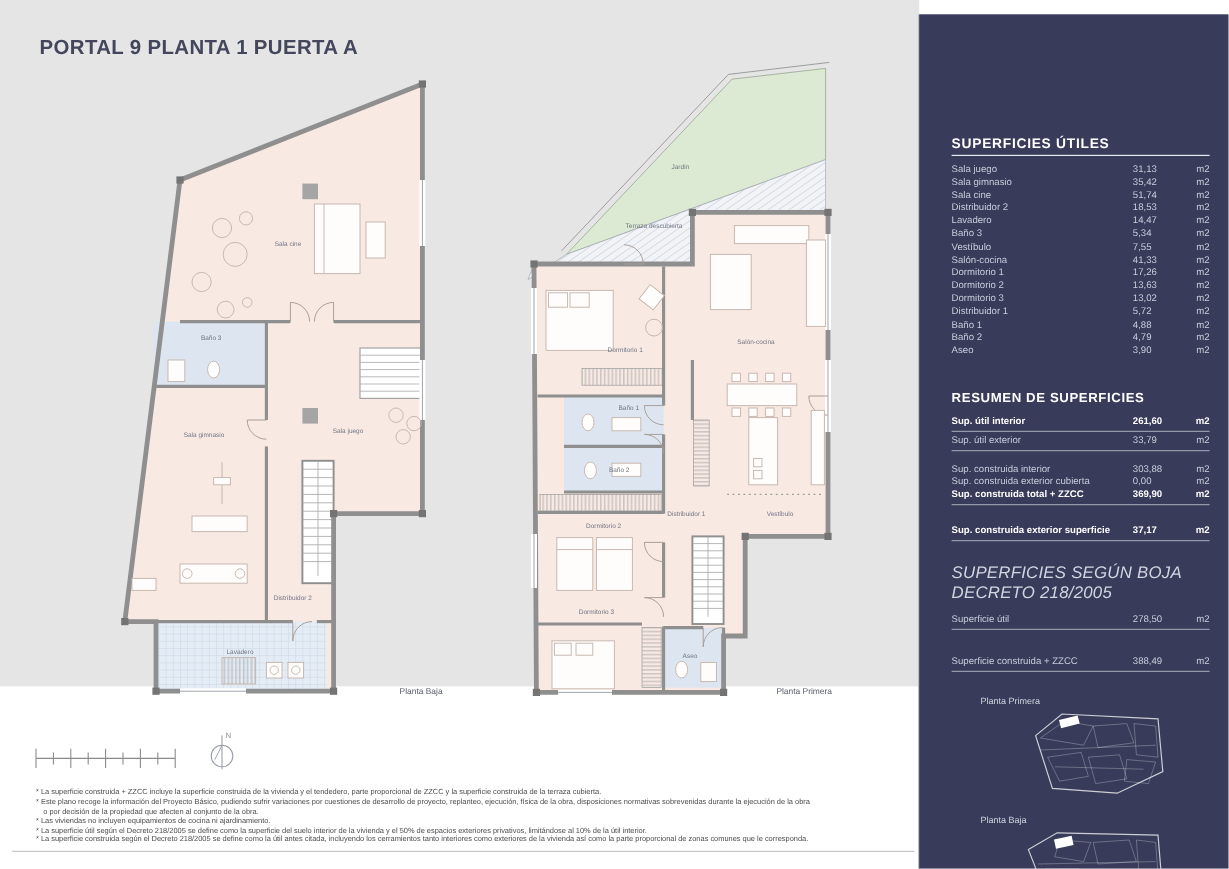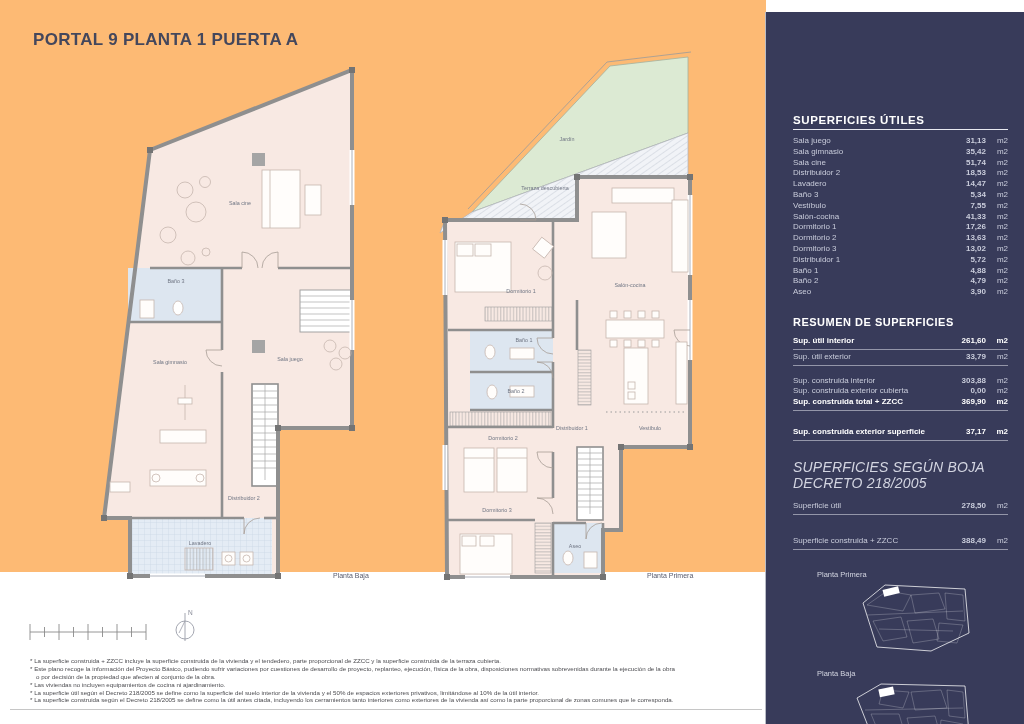--- a/index.html
+++ b/index.html
@@ -1,45 +1,45 @@
 <!DOCTYPE html>
 <html><head>
 <meta charset="utf-8">
 <style>
   html,body{margin:0;padding:0;background:#ffffff;}
   .page{position:relative;width:1024px;height:724px;background:#ffffff;overflow:hidden;
         font-family:"Liberation Sans", sans-serif;}
   
-  .main{position:absolute;left:0;top:0;width:766px;height:572px;background:#fdba74;}
+  .main{position:absolute;left:0;top:0;width:766px;height:572px;background:#e5e5e5;}
   .hdr{position:absolute;left:33px;top:30px;}
   .hdr h1{margin:0;font-size:17px;font-weight:bold;color:#44475c;letter-spacing:.3px;}
   .hdr h2{margin:4px 0 0 0;font-size:13px;font-weight:normal;color:#6a6d7d;letter-spacing:.2px;}
   svg.plans{position:absolute;left:0;top:0;width:766px;height:660px;}
   .room-lbl{font-size:5.4px;fill:#707684;}
   .plan-caption{font-size:7px;fill:#585b6c;}
   .north-n{font-size:6.5px;fill:#8a8d99;}
   
   .notes{position:absolute;left:30px;top:657px;width:648px;font-size:6.2px;line-height:1.27;color:#4c4c50;}
   .note{padding-left:6px;text-indent:-6px;}
   .rule{position:absolute;left:10px;top:709px;width:752px;border-top:1px solid #c6c6c6;height:0;}
   
   .sidebar{position:absolute;left:766px;top:12px;width:258px;height:724px;background:#383b5a;
            box-shadow:-1px 0 0 #b9bcc6;}
   .sb-inner{padding:102px 16px 0 27px;}
   .sb-title{font-size:11.5px;font-weight:bold;color:#ffffff;letter-spacing:.6px;
             border-bottom:1px solid #e8e9f0;padding-bottom:3px;margin-bottom:6px;}
   .srow{display:flex;align-items:baseline;font-size:8px;line-height:10.8px;color:#c9ccdb;}
   .srow .lbl{flex:1;white-space:nowrap;}
-  .srow .val{width:42px;text-align:right;font-weight:bold;}
+  .srow .val{width:42px;text-align:left;}
   .srow .unit{width:22px;text-align:right;}
   .srow.bold{color:#ffffff;font-weight:bold;}
   .srow.sep{border-bottom:1px solid rgba(240,241,248,.5);padding-bottom:2px;margin-bottom:2px;}
   .gap8{height:8px;}
   .gap14{height:14px;}
-  .sb-title2{font-size:11px;font-weight:bold;color:#ffffff;letter-spacing:.5px;margin:18px 0 8px 0;}
+  .sb-title2{font-size:11px;font-weight:bold;color:#ffffff;letter-spacing:.5px;margin:28px 0 8px 0;}
   .sb-boja{font-size:14px;font-style:italic;color:#d3d5e1;margin:18px 0 9px 0;letter-spacing:.2px;}
   .srow.tall{line-height:12px;margin-bottom:20px;}
   .keyplan{margin-top:10px;}
   .keyplan .kp-lbl{font-size:7.5px;color:#d3d5e1;margin:0 0 2px 24px;}
   .keyplan svg{display:block;margin-left:60px;}
   .sb-north{margin:8px 0 0 22px;}
 </style>
 </head>
 <body>
 

